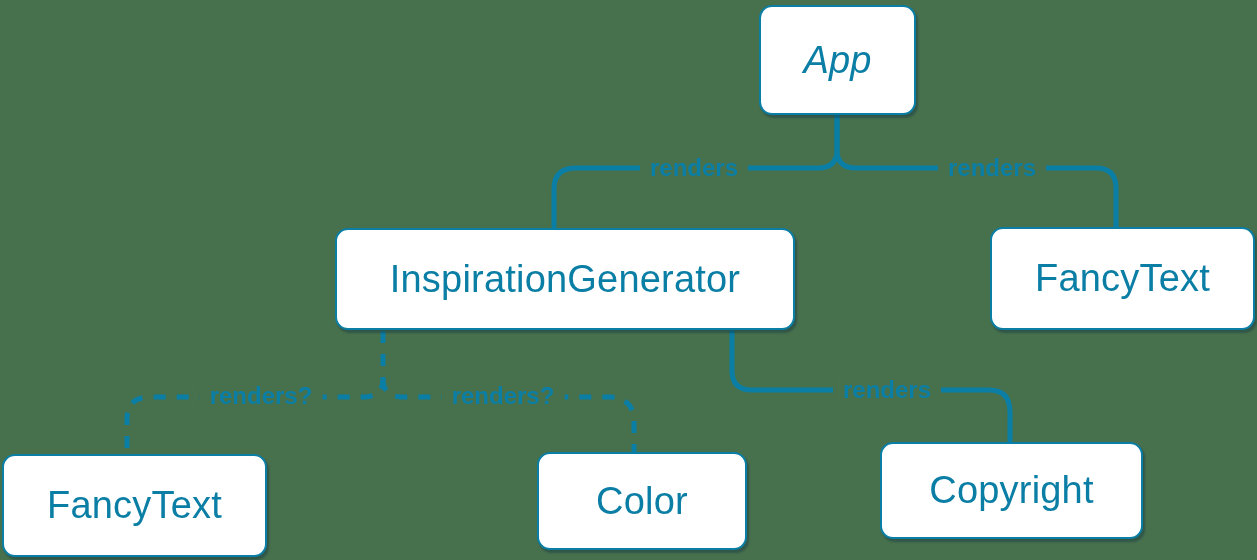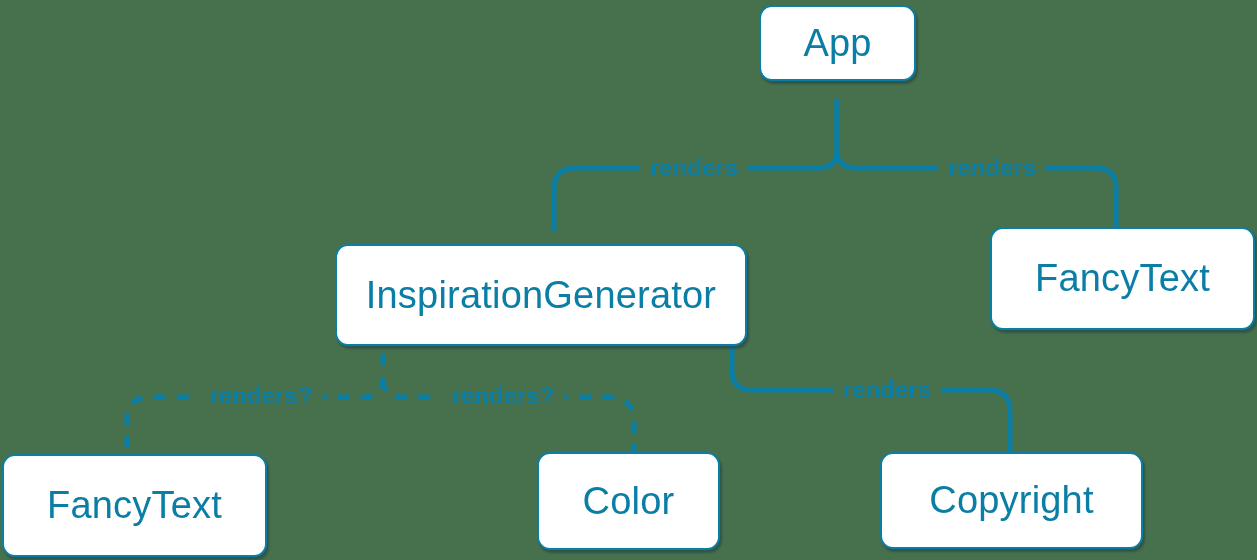--- a/index.html
+++ b/index.html
@@ -45,26 +45,26 @@
     transform:translate(-50%,-50%);
     background:var(--bg);
     color:var(--accent);
     font-size:24px;
     font-weight:700;
     padding:0 10px;
     white-space:nowrap;
     line-height:1.1;
   }
   
-  #node-app{left:759px;top:5px;width:157px;height:76px;}
-  #node-inspiration-generator{left:335px;top:244px;width:412px;height:102px;}
+  #node-app{left:759px;top:5px;width:157px;height:110px;font-style:italic;}
+  #node-inspiration-generator{left:335px;top:228px;width:460px;height:102px;}
   #node-fancy-text-right{left:990px;top:227px;width:265px;height:103px;}
   #node-fancy-text-left{left:2px;top:454px;width:265px;height:103px;}
-  #node-color{left:537px;top:452px;width:183px;height:98px;}
-  #node-copyright{left:880px;top:452px;width:263px;height:97px;justify-content:center;}
+  #node-color{left:537px;top:452px;width:210px;height:98px;}
+  #node-copyright{left:880px;top:442px;width:263px;height:97px;justify-content:center;}
   
   #label-renders-left{left:694px;top:168px;}
   #label-renders-right{left:992px;top:168px;}
   #label-renders-copyright{left:887px;top:390px;}
   #label-renders-q-left{left:261px;top:396px;}
   #label-renders-q-right{left:503px;top:396px;}
 </style>
 </head>
 <body>
 

